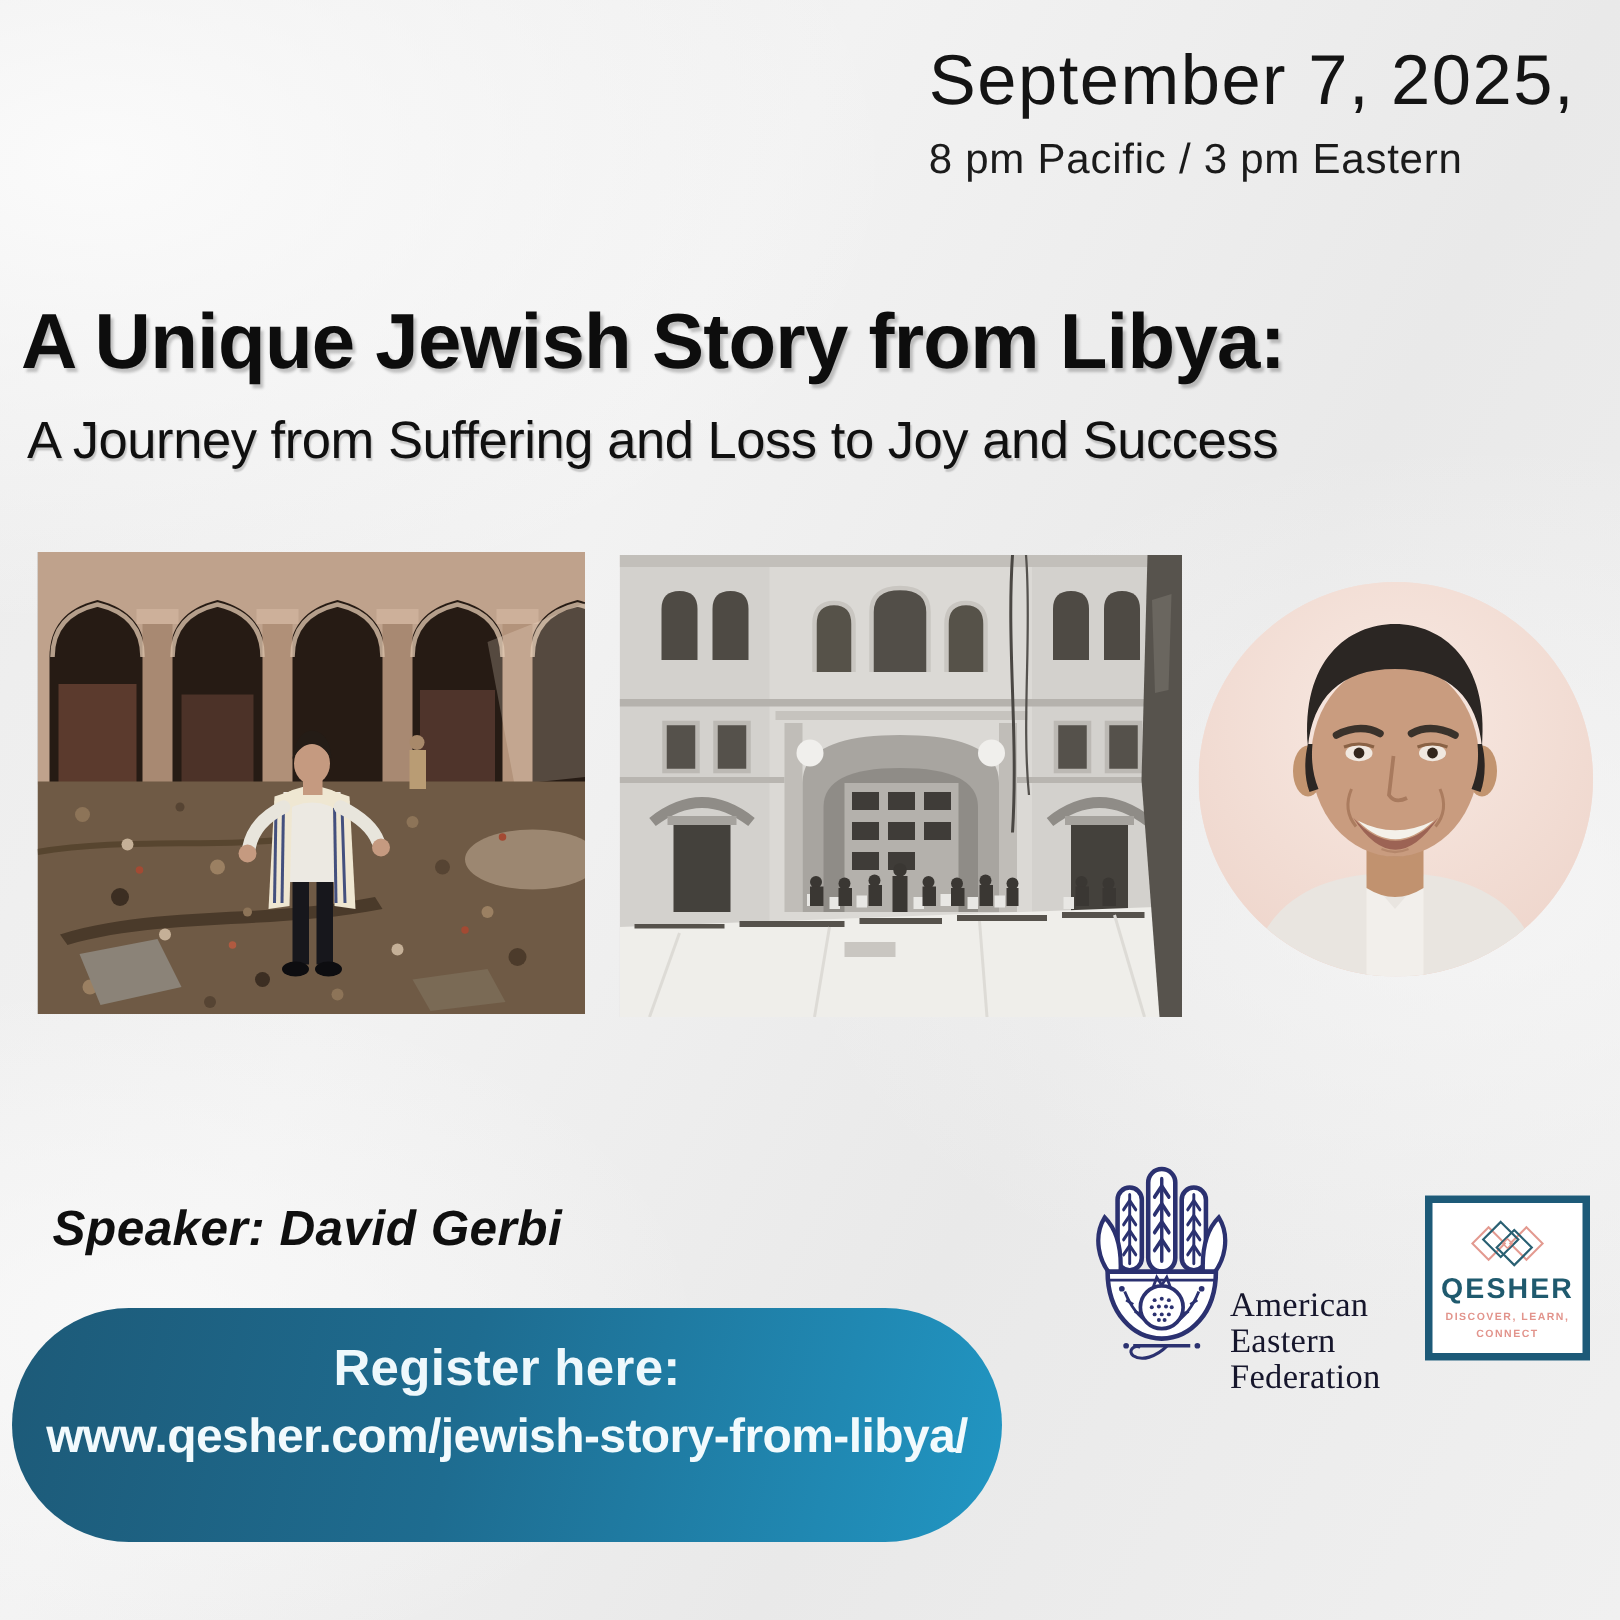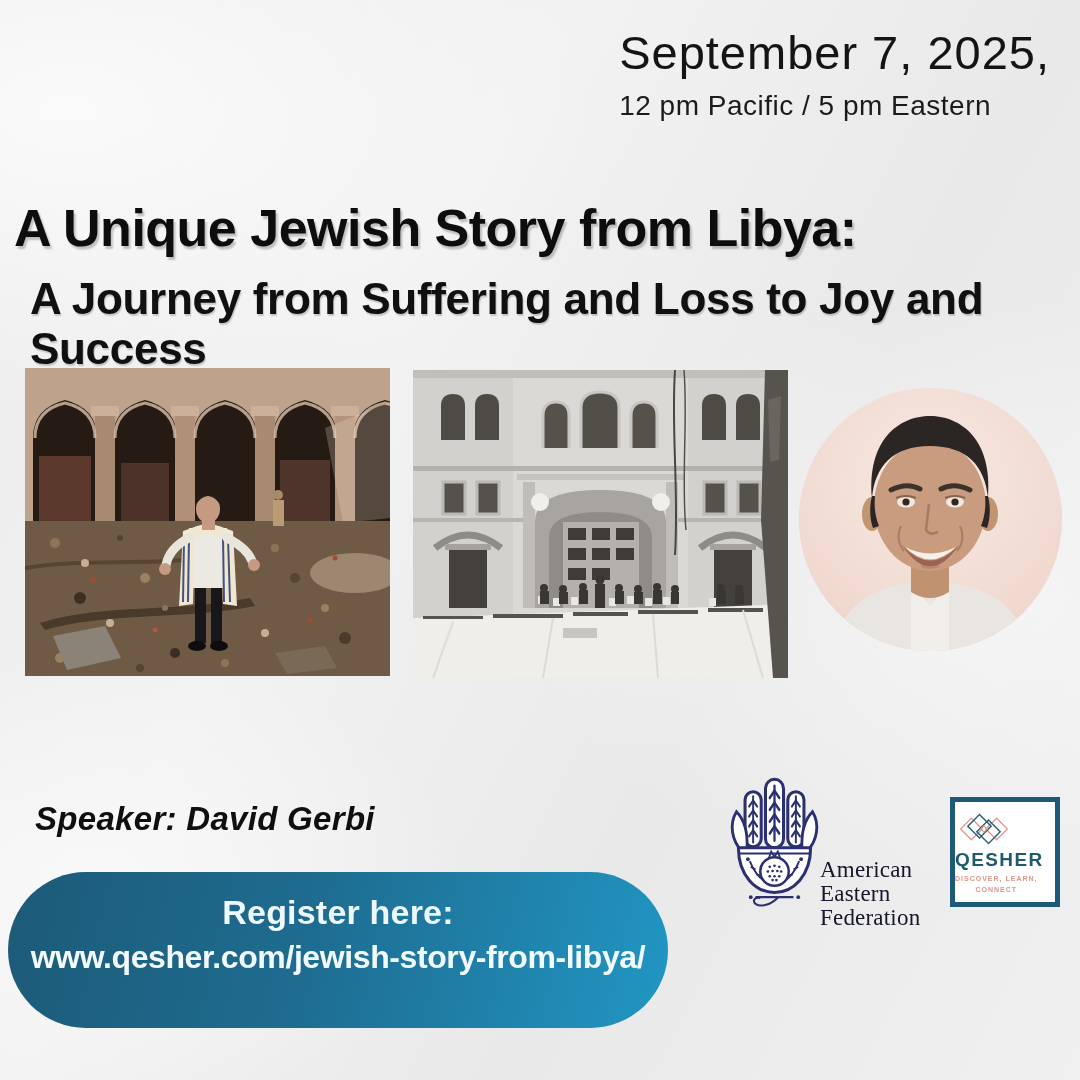--- a/index.html
+++ b/index.html
@@ -22,22 +22,22 @@
   .date-main { font-size:47px; font-weight:400; letter-spacing:1px; color:#141414; line-height:1.15; }
   .date-sub  { font-size:28px; font-weight:400; letter-spacing:.5px; color:#1b1b1b; margin-top:10px; }
 
   
   .title {
     position:absolute; left:14px; top:198px;
     font-size:52px; font-weight:700; letter-spacing:-.5px; color:#0d0d0d;
     text-shadow:2px 3px 2px rgba(0,0,0,.22);
   }
   .subtitle {
-    position:absolute; left:30px; top:274px;
-    font-size:44px; font-weight:700; letter-spacing:-.3px; color:#101010;
+    position:absolute; left:18px; top:274px;
+    font-size:35px; font-weight:400; letter-spacing:-.3px; color:#101010;
     text-shadow:1px 2px 1px rgba(0,0,0,.18);
   }
 
   
   .photo { position:absolute; overflow:hidden; }
   .photo svg { display:block; width:100%; height:100%; }
   .photo-ruins    { left:25px;  top:368px; width:365px; height:308px; }
   .photo-galleria { left:413px; top:370px; width:375px; height:308px; }
   .portrait       { left:799px; top:388px; width:263px; height:263px; border-radius:50%; }
 
@@ -64,35 +64,35 @@
   .asf-text {
     position:absolute; left:105px; top:93px;
     font-family:"Liberation Serif", serif; font-size:23px; line-height:24px;
     color:#16162c; letter-spacing:.2px;
   }
 
   
   .qesher-logo {
     position:absolute; left:950px; top:797px; width:110px; height:110px;
     background:#ffffff; border:5px solid #1d5a78;
-    display:flex; flex-direction:column; align-items:flex-start; justify-content:center;
+    display:flex; flex-direction:column; align-items:center; justify-content:center;
     padding-top:2px;
   }
   .qesher-diamonds { width:58px; height:36px; }
   .qesher-name { font-size:19px; font-weight:700; letter-spacing:1.4px; color:#1f5a6e; margin-top:2px; }
   .qesher-tagline { font-size:7px; font-weight:700; letter-spacing:1px; color:#e2948c; text-align:center; line-height:1.55; margin-top:3px; }
 </style>
 </head>
 <body>
 
 <div class="poster">
 
   <div class="date-block">
     <div class="date-main">September 7, 2025,</div>
-    <div class="date-sub">12 pm Pacific / 5 pm Eastern</div>
+    <div class="date-sub">8 pm Pacific / 3 pm Eastern</div>
   </div>
 
   <div class="title">A Unique Jewish Story from Libya:</div>
   <div class="subtitle">A Journey from Suffering and Loss to Joy and Success</div>
 
   <div class="photo photo-ruins">
     <svg viewBox="0 0 365 308" preserveAspectRatio="none">
       <rect width="365" height="308" fill="#32271f"></rect>
       <rect y="0" width="365" height="155" fill="#bfa28c"></rect>
 

